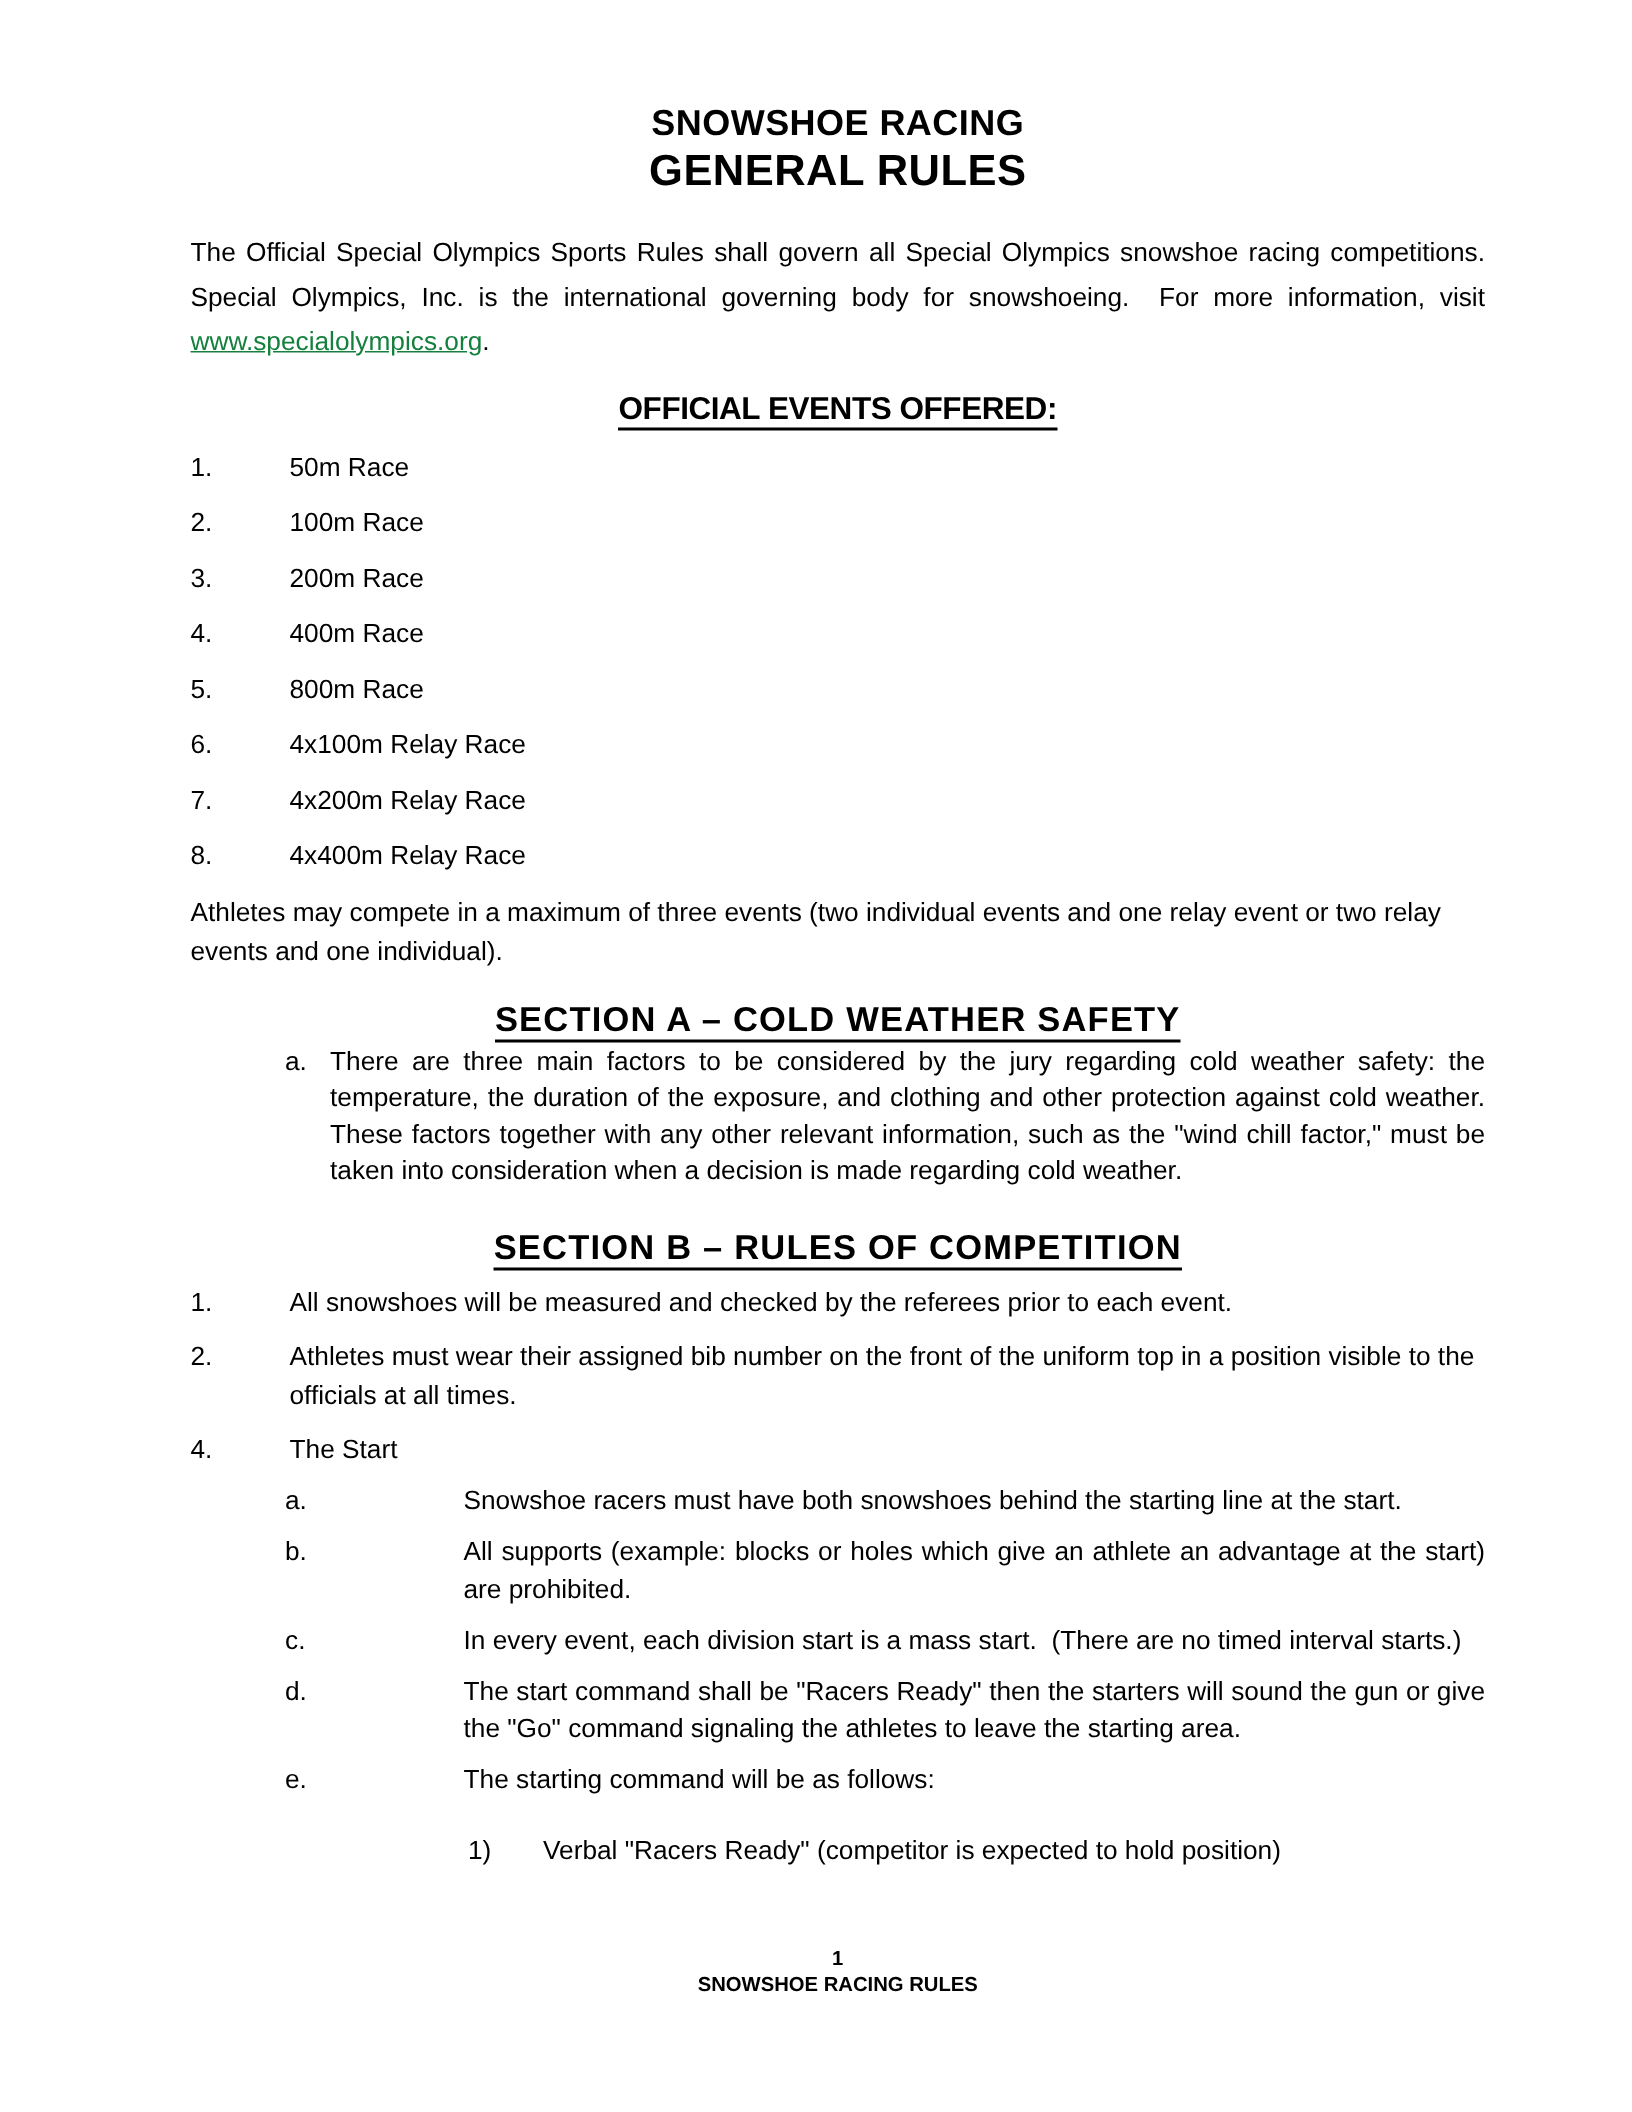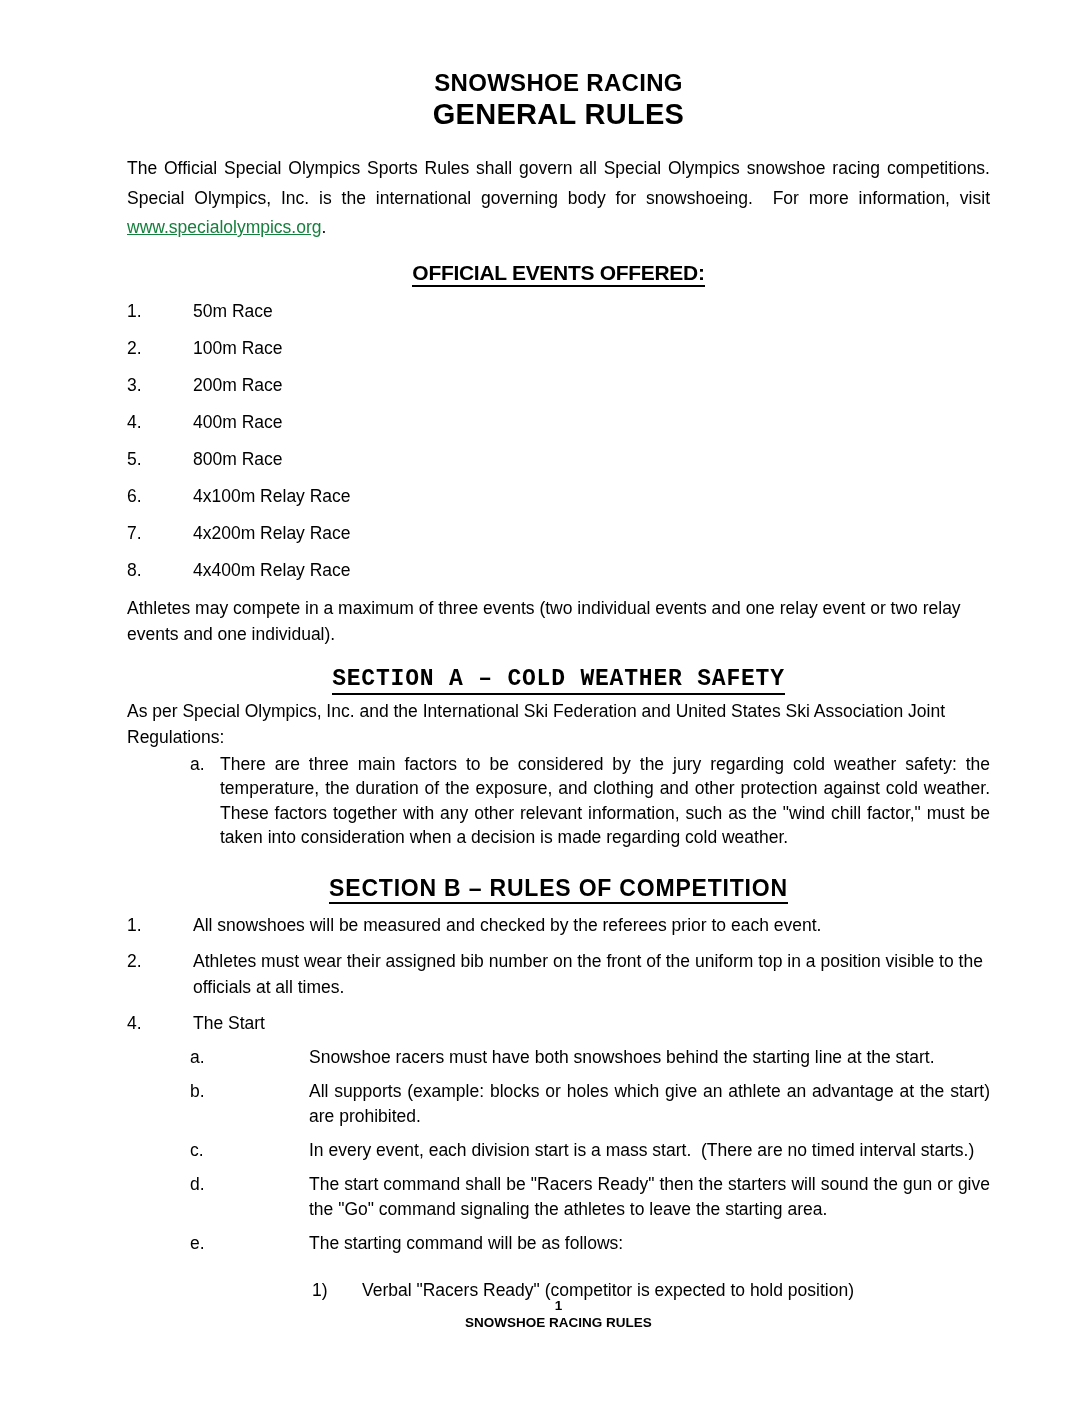--- a/index.html
+++ b/index.html
@@ -67,21 +67,21 @@
   .note {
     margin-top: 13px;
     font-size: 17.5px;
     line-height: 26px;
   }
   .section-heading {
     font-size: 23px;
     line-height: 28px;
     letter-spacing: 0.8px;
   }
-  .seca-heading { margin-top: 17px; font-family: Liberation Mono, monospace; }
+  .seca-heading { margin-top: 17px; }
   .sec-intro {
     margin-top: 5px;
     font-size: 17.5px;
     line-height: 26px;
   }
   .alpha-item {
     display: flex;
     margin-left: 63px;
     margin-top: 2px;
     font-size: 17.5px;
@@ -170,21 +170,20 @@
       <span>4x200m Relay Race</span>
     </div>
     <div class="event-row">
       <span class="row-num">8.</span>
       <span>4x400m Relay Race</span>
     </div>
 
     <p class="note">Athletes may compete in a maximum of three events (two individual events and one relay event or two relay events and one individual).</p>
 
     <div class="heading section-heading seca-heading"><span class="hu">SECTION A – COLD WEATHER SAFETY</span></div>
-    <div class="sec-intro">As per Special Olympics, Inc. and the International Ski Federation and United States Ski Association Joint Regulations:</div>
 
     <div class="alpha-item">
       <span class="anum">a.</span>
       <span class="atext">There are three main factors to be considered by the jury regarding cold weather safety: the temperature, the duration of the exposure, and clothing and other protection against cold weather. These factors together with any other relevant information, such as the "wind chill factor," must be taken into consideration when a decision is made regarding cold weather.</span>
     </div>
 
     <div class="heading section-heading secb-heading"><span class="hu">SECTION B – RULES OF COMPETITION</span></div>
 
     <div class="rule">
       <span class="row-num">1.</span>

